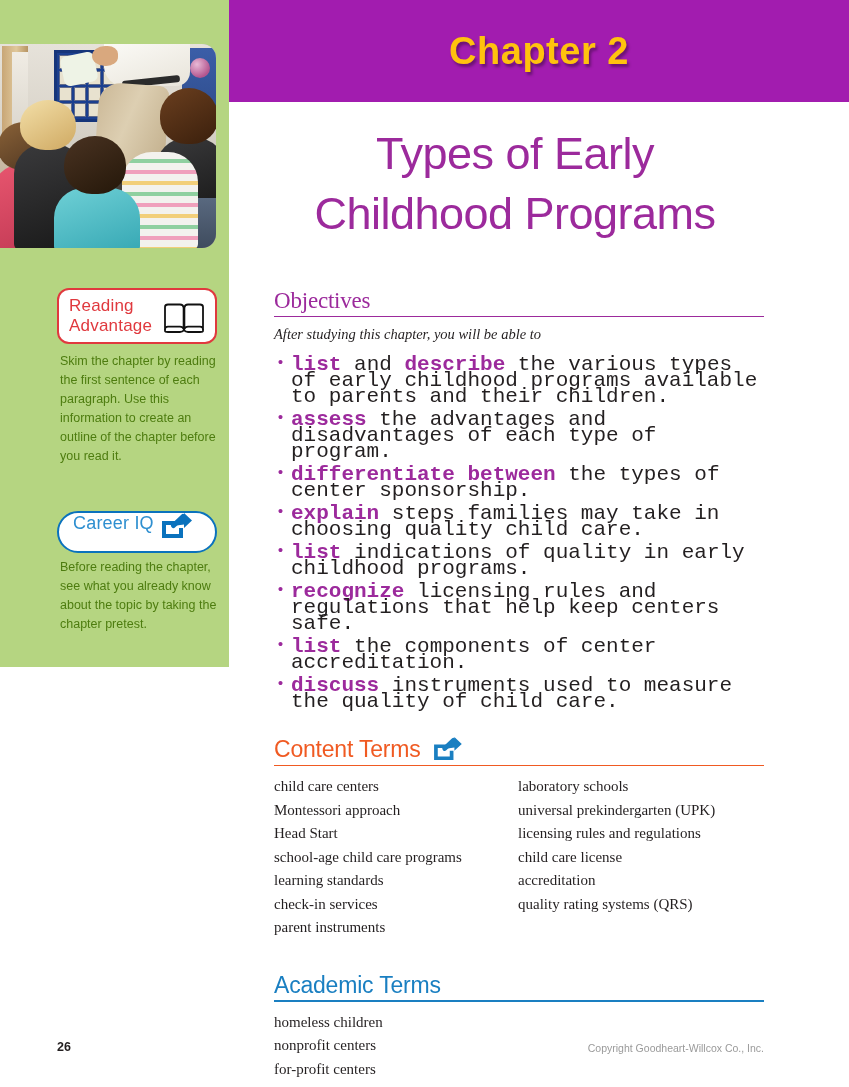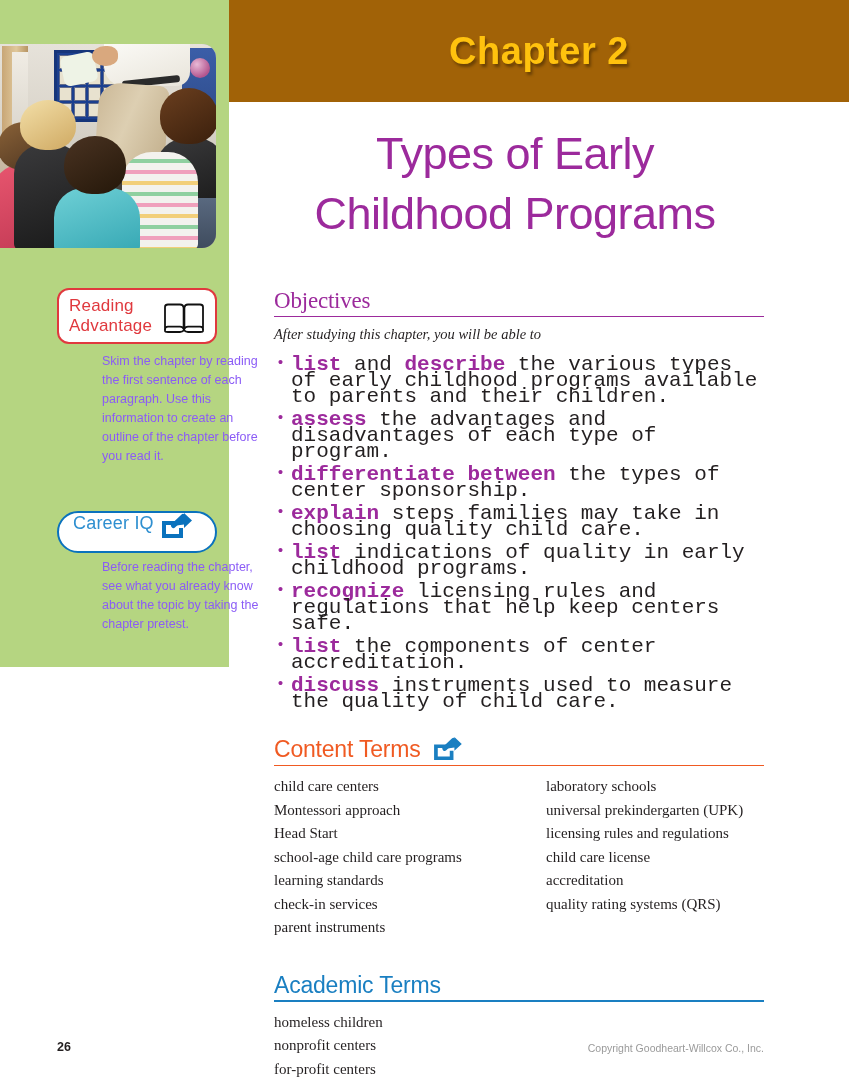--- a/index.html
+++ b/index.html
@@ -195,22 +195,21 @@
   }
   .ra-book { position: absolute; right: 10px; top: 13px; }
 
   .rail-text {
     position: absolute;
     left: 60px;
     width: 160px;
     font-family: "Liberation Sans", sans-serif;
     font-size: 12.5px;
     line-height: 19px;
-    color: #8b5cf6;
-    margin-left: 42px;
+    color: #4d7c0f;
   }
   .ra-text { top: 352px; }
   .ciq-text { top: 558px; }
 
   
   .ciq-badge {
     position: absolute;
     left: 57px;
     top: 511px;
     width: 160px;
@@ -231,21 +230,21 @@
     letter-spacing: .2px;
   }
 
   
   .banner {
     position: absolute;
     left: 229px;
     top: 0;
     width: 620px;
     height: 102px;
-    background: #a16207;
+    background: #a21caf;
   }
   .banner-title {
     position: absolute;
     left: 0; right: 0;
     top: 30px;
     text-align: center;
     font-family: "Liberation Sans", sans-serif;
     font-weight: bold;
     font-size: 38px;
     color: #ffc20e;
@@ -333,21 +332,20 @@
     color: #9c2a9c;
     font-weight: bold;
   }
 
   .terms-grid {
     margin-top: 9px;
     display: grid;
     grid-template-columns: 244px 1fr;
     column-gap: 0;
     row-gap: 0;
-    gap: 28px;
   }
   .term {
     font-family: "Liberation Serif", serif;
     font-size: 15px;
     line-height: 23.5px;
     color: #231f20;
   }
   .terms-single { margin-top: 9px; }
 
   .sec-block-content { margin-top: 26px; }

